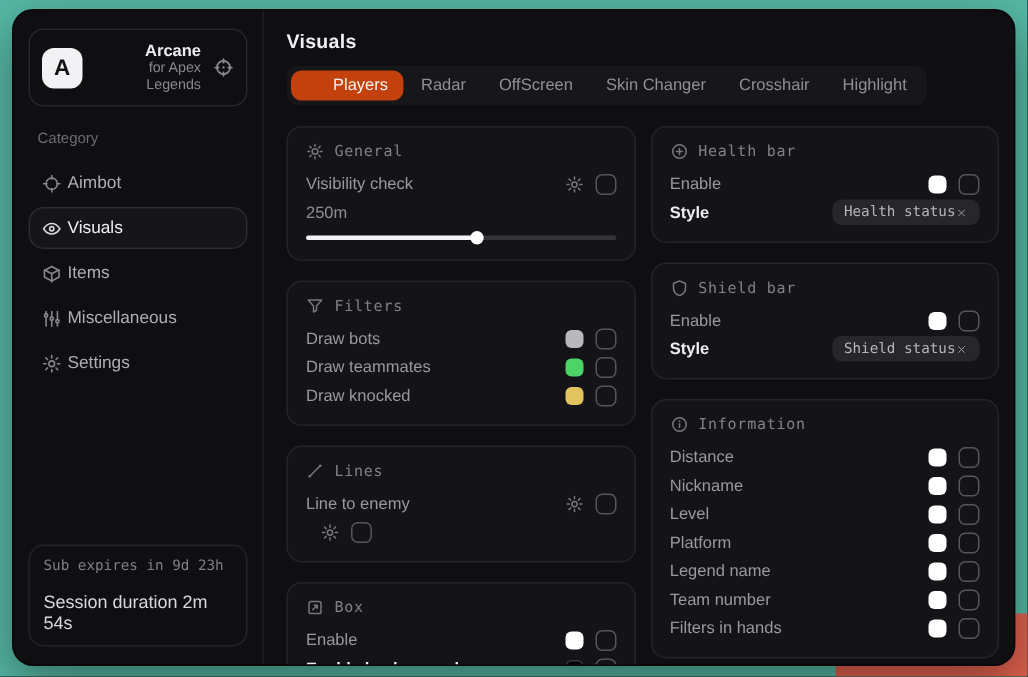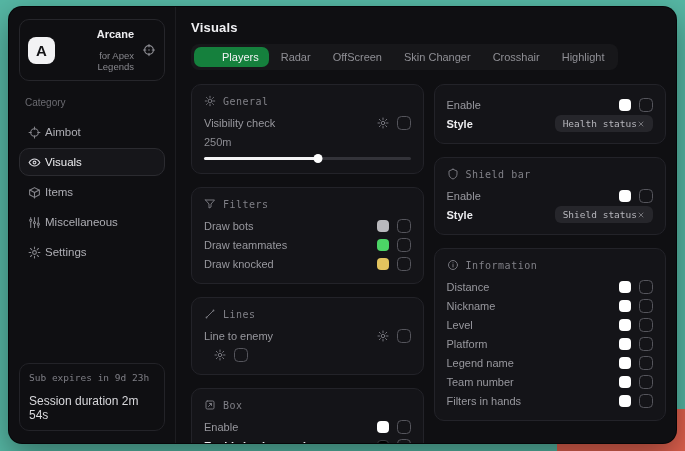--- a/index.html
+++ b/index.html
@@ -29,21 +29,21 @@
     display:flex; align-items:center; gap:8px;
     border:1px solid #26262b; border-radius:10px; padding:8px 8px;
   }
   .logo-badge {
     width:27px; height:27px; border-radius:8px; background:#f2f2f4;
     color:#131316; font-weight:bold; font-size:15px;
     display:flex; align-items:center; justify-content:center; flex:0 0 27px;
   }
   .logo-text { flex:1; min-width:0;text-align:right; }
   .app-name { color:#ededf0; font-size:11px; font-weight:bold; }
-  .app-subtitle { color:#88888e; font-size:9.5px; margin-top:10px; }
+  .app-subtitle { color:#88888e; font-size:9.5px; margin-top:0; }
   .icon { display:inline-flex; align-items:center; justify-content:center; }
   .icon svg { display:block; }
   .target-btn { color:#8b8b91; cursor:pointer; }
 
   .category-label { color:#6b6b71; font-size:10px; margin:16px 6px 10px; }
 
   .nav { display:flex; flex-direction:column; gap:2px; }
   .nav-item {
     display:flex; align-items:center; gap:4px; height:28px;
     padding:0 8px; border-radius:10px; border:1px solid transparent;
@@ -64,21 +64,21 @@
   .page-title { color:#f0f0f3; font-size:13px; font-weight:bold; letter-spacing:.2px; }
 
   .tab-bar {
     margin-top:9px; align-self:flex-start; display:inline-flex; gap:2px;
     background:#17171a; border-radius:8px; padding:3px;
   }
   .tab {
     font-size:11px; color:#8f8f95; padding:4px 10px; border-radius:7px;
     cursor:pointer; white-space:nowrap;
   }
-  .tab.active { background:#15803d; color:#f2f2f4;padding-left:28px; }
+  .tab.active { background:#c2410c; color:#f2f2f4;padding-left:28px; }
 
   .cards-grid {
     margin-top:14px; display:grid; grid-template-columns:1fr 1fr; gap:13px 10px;
     align-items:start;
   }
   .col { display:flex; flex-direction:column; gap:13px; }
 
   .card {
     background:#141418; border:1px solid #232329; border-radius:10px;
     padding:10px 12px;
@@ -331,20 +331,29 @@
                 <span class="row-label bright">Enable background</span>
                 <div class="row-controls">
                   <span class="swatch dark" style="background: rgb(0, 0, 0);"></span>
                   <span class="checkbox"></span>
                 </div>
               </div>
             </section>
           </div>
           <div class="col">
             <section class="card">
+              <div class="card-header">
+                <span class="icon">
+                  <svg width="12" height="12" viewBox="0 0 24 24" fill="none" stroke="currentColor" stroke-width="2" stroke-linecap="round" stroke-linejoin="round">
+                    <circle cx="12" cy="12" r="9"></circle>
+                    <path d="M12 8v8M8 12h8"></path>
+                  </svg>
+                </span>
+                <span>Health bar</span>
+              </div>
               <div class="row">
                 <span class="row-label">Enable</span>
                 <div class="row-controls">
                   <span class="swatch" style="background: rgb(255, 255, 255);"></span>
                   <span class="checkbox"></span>
                 </div>
               </div>
               <div class="row">
                 <span class="row-label bright">Style</span>
                 <div class="row-controls">

